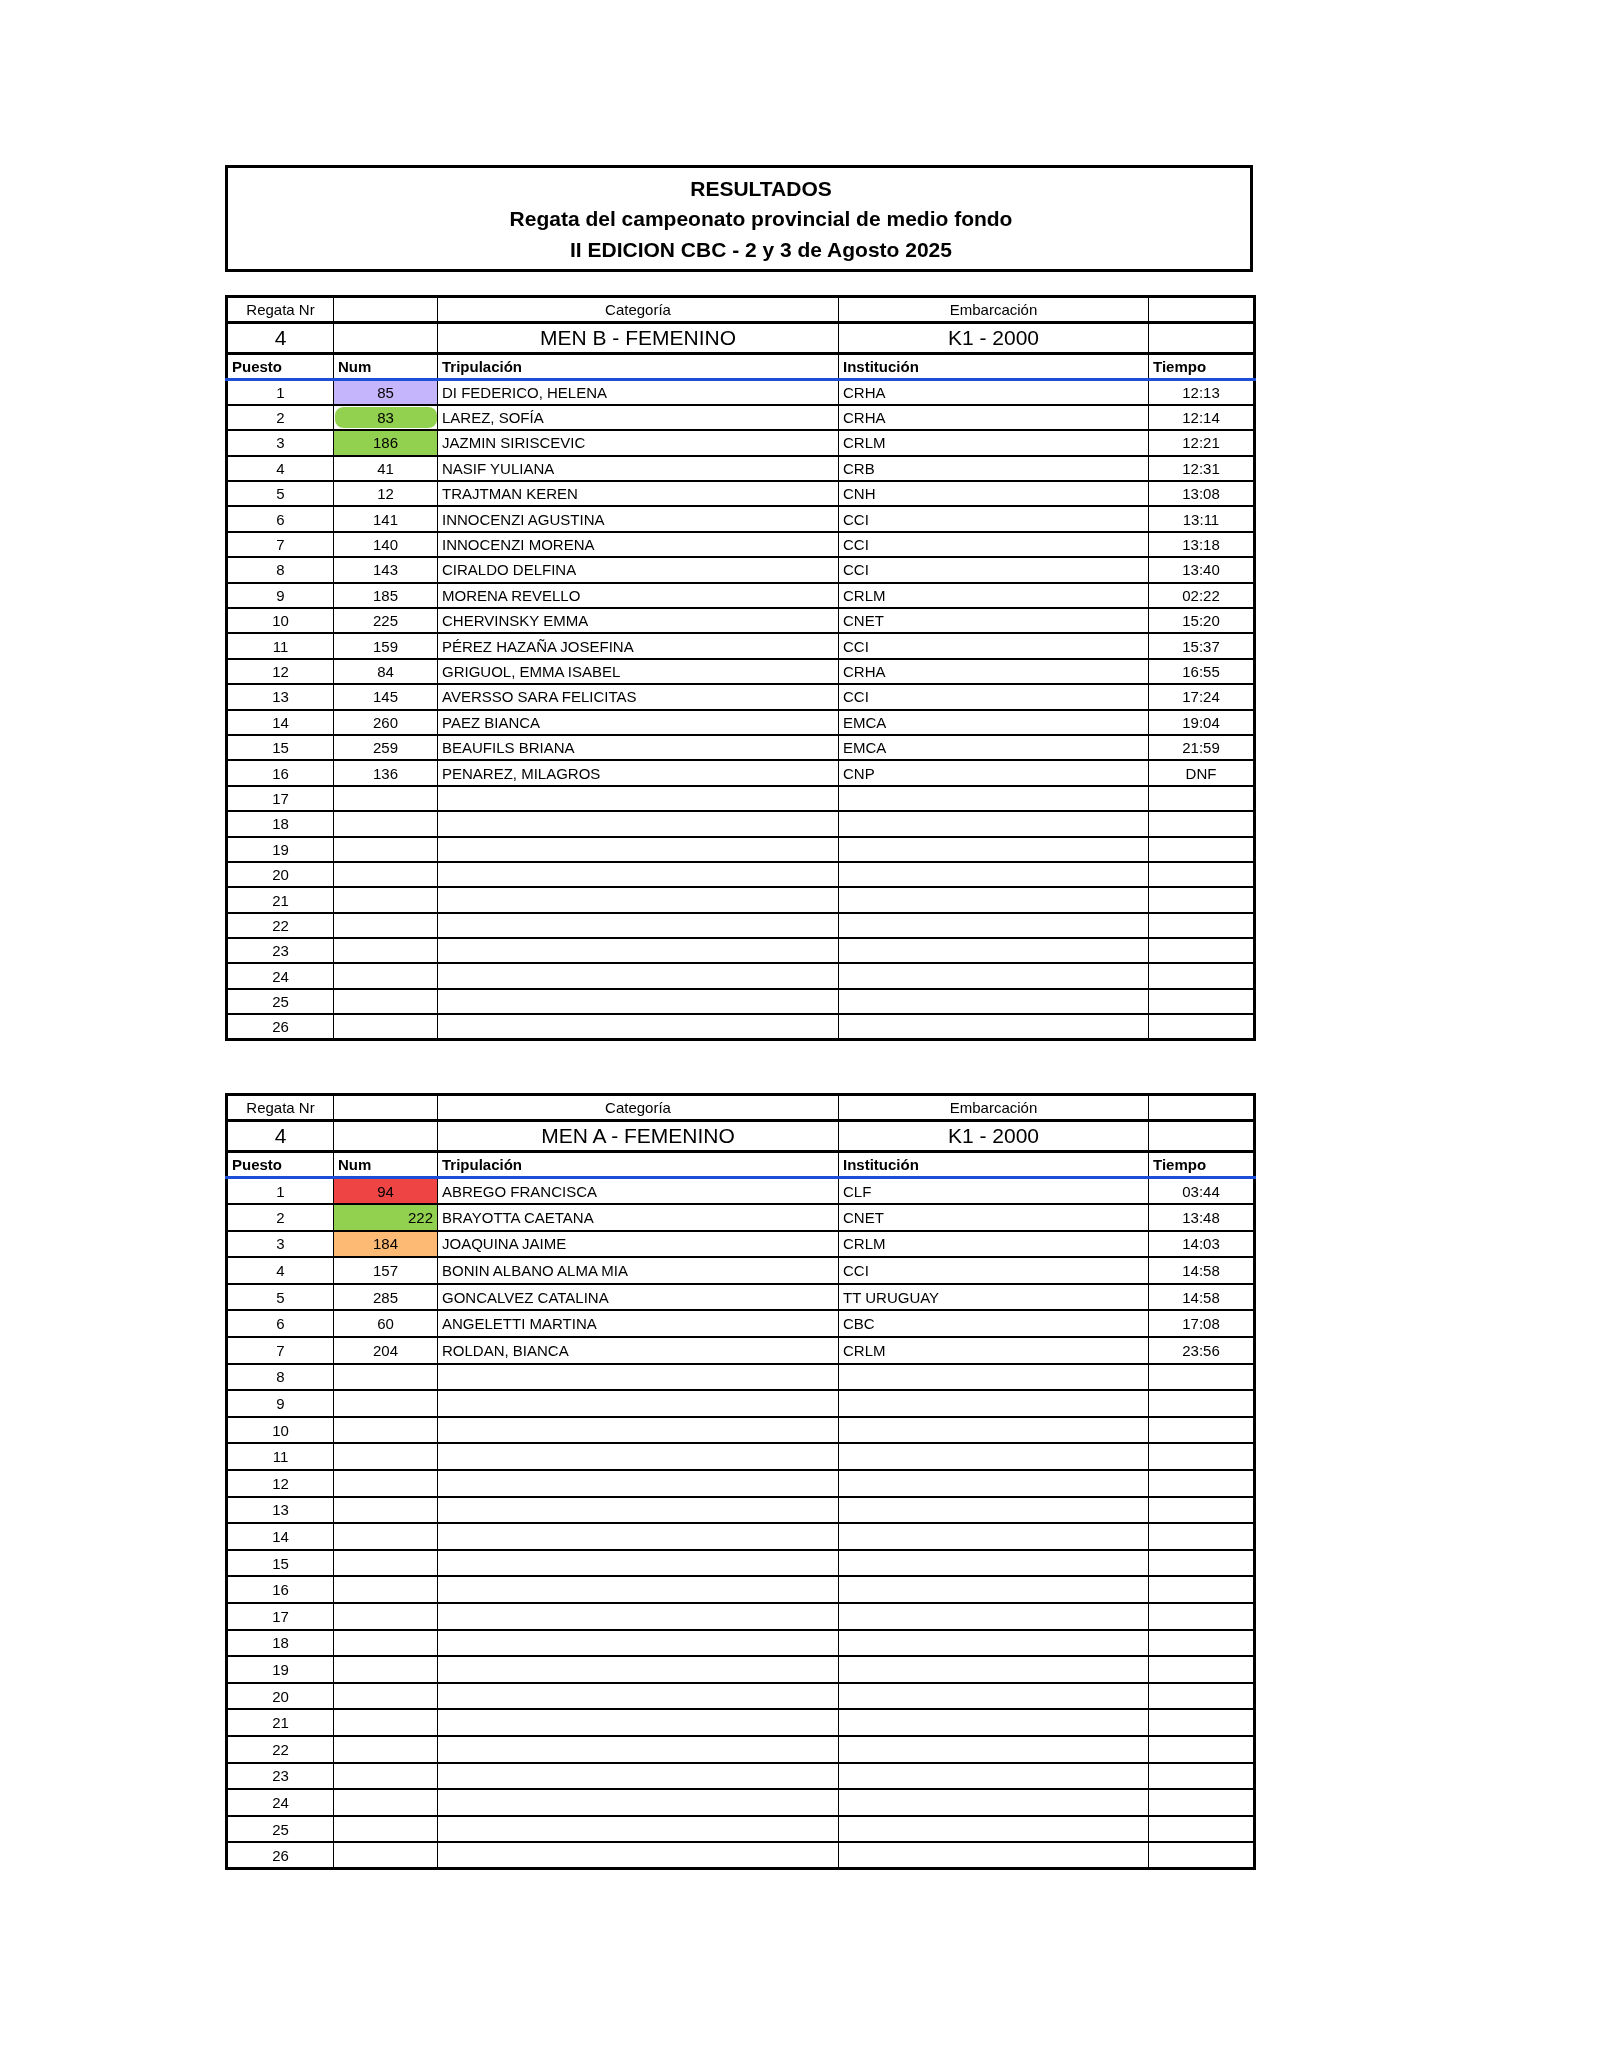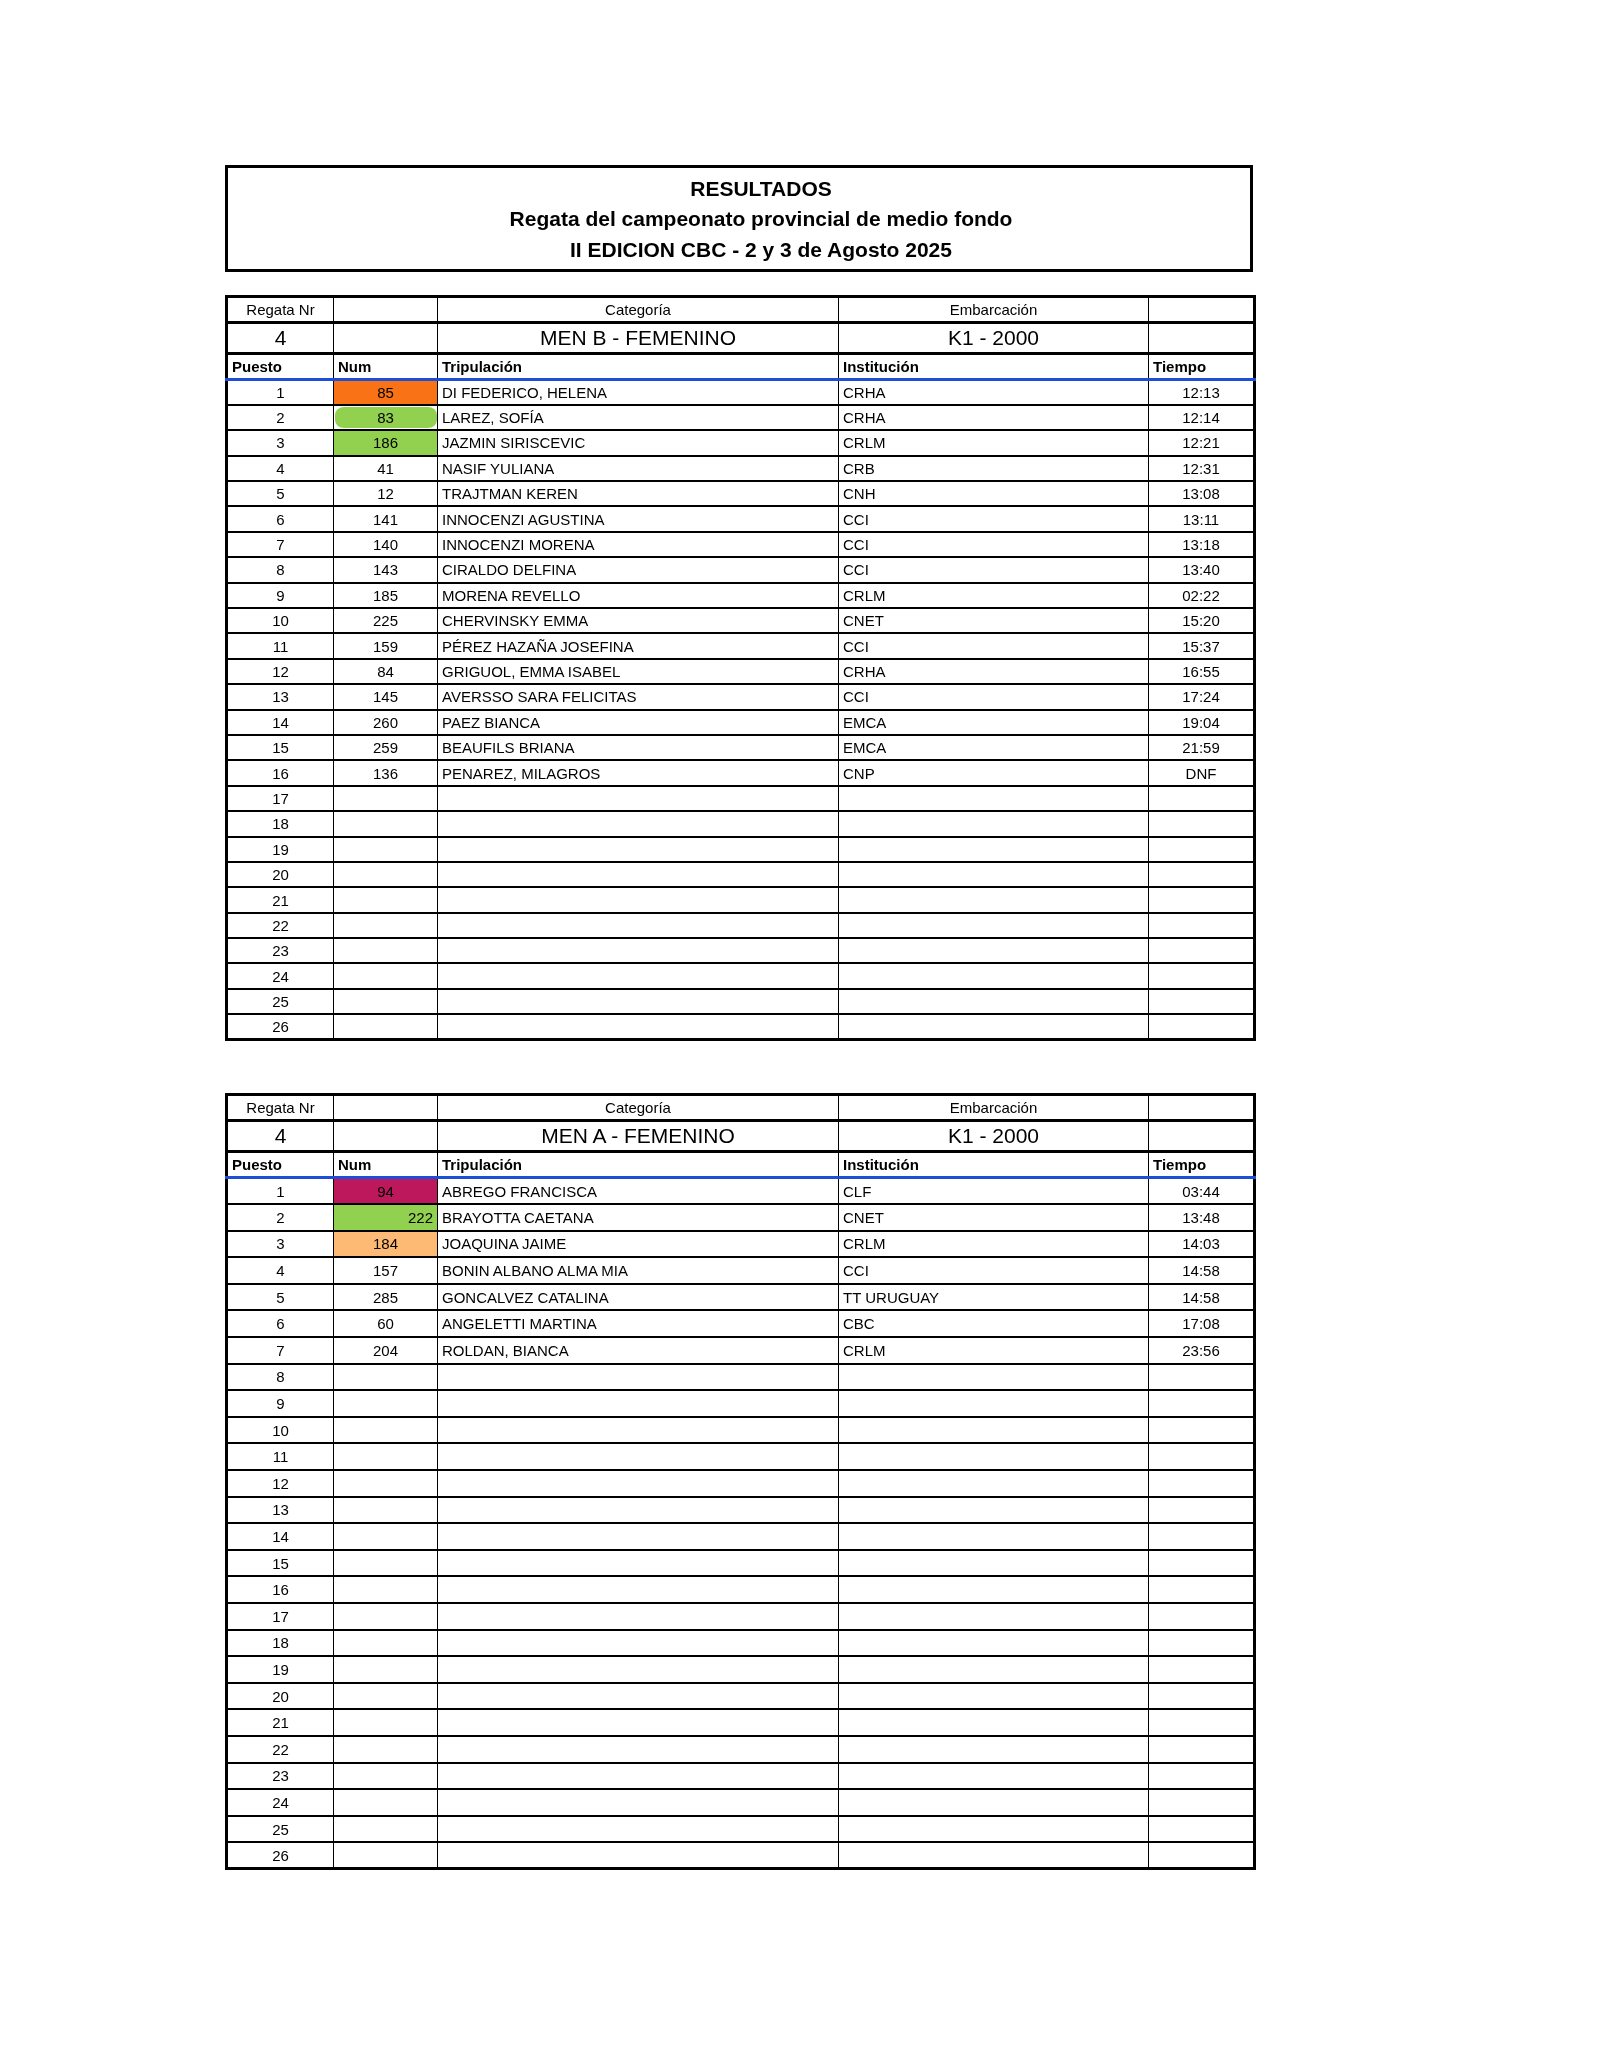--- a/index.html
+++ b/index.html
@@ -97,21 +97,21 @@
         <td>Puesto</td>
         <td>Num</td>
         <td>Tripulación</td>
         <td>Institución</td>
         <td>Tiempo</td>
       </tr>
     </tbody>
     <tbody>
         <tr class="data">
           <td class="c-center">1</td>
-          <td class="c-center" style="background-color: #f97316;">85</td>
+          <td class="c-center" style="background-color: #c4b5fd;">85</td>
           <td class="c-left">DI FEDERICO, HELENA</td>
           <td class="c-left">CRHA</td>
           <td class="c-center">12:13</td>
         </tr>
         <tr class="data">
           <td class="c-center">2</td>
           <td class="c-center" style="background-color: rgb(146, 208, 80); border-radius: 10px;">83</td>
           <td class="c-left">LAREZ, SOFÍA</td>
           <td class="c-left">CRHA</td>
           <td class="c-center">12:14</td>
@@ -314,21 +314,21 @@
         <td>Puesto</td>
         <td>Num</td>
         <td>Tripulación</td>
         <td>Institución</td>
         <td>Tiempo</td>
       </tr>
     </tbody>
     <tbody>
         <tr class="data">
           <td class="c-center">1</td>
-          <td class="c-center" style="background-color: #be185d; margin-top: 14px;">94</td>
+          <td class="c-center" style="background-color: #ef4444; margin-top: 14px;">94</td>
           <td class="c-left">ABREGO FRANCISCA</td>
           <td class="c-left">CLF</td>
           <td class="c-center">03:44</td>
         </tr>
         <tr class="data">
           <td class="c-center">2</td>
           <td class="c-center" style="background-color: rgb(146, 208, 80); text-align: right;">222</td>
           <td class="c-left">BRAYOTTA CAETANA</td>
           <td class="c-left">CNET</td>
           <td class="c-center">13:48</td>

